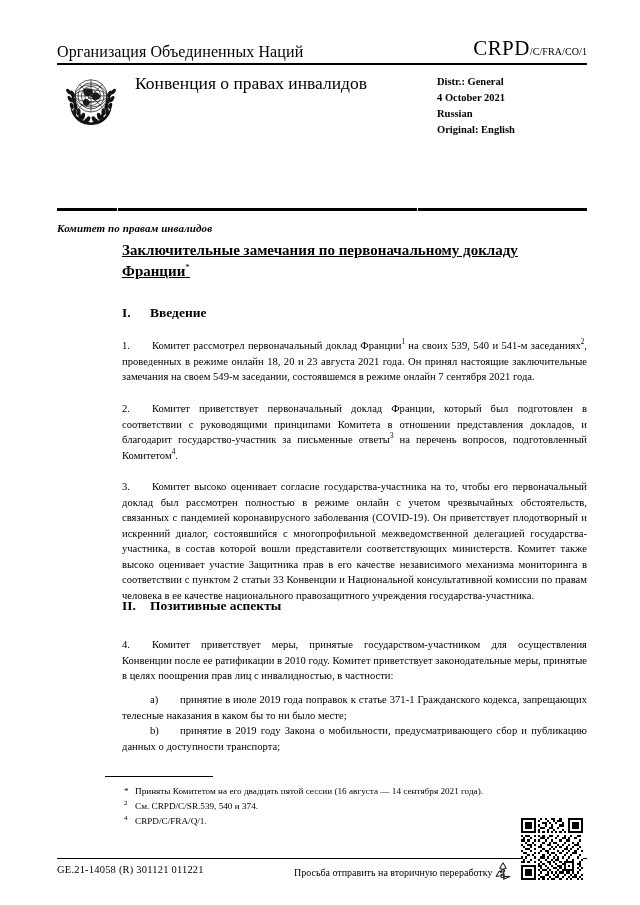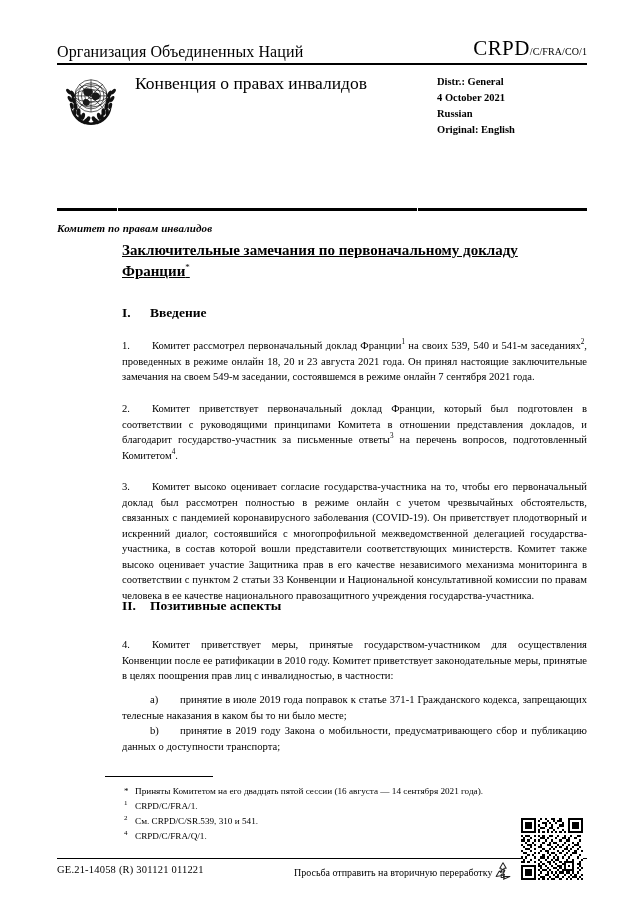--- a/index.html
+++ b/index.html
@@ -386,24 +386,21 @@
   <div class="para pb">
     <span class="lnum">b)</span><span>принятие в 2019 году Закона о мобильности, предусматривающего сбор и публикацию данных о доступности транспорта;</span>
   </div>
 
   <hr class="fn-rule">
   <div class="footnotes">
     <div class="fn-line">
       <span class="fn-mark star">*</span><span>Приняты Комитетом на его двадцать пятой сессии (16 августа — 14 сентября 2021 года).</span>
     </div>
     <div class="fn-line">
-      <span class="fn-mark">1</span><span>CRPD/C/FRA/1.</span>
-    </div>
-    <div class="fn-line">
-      <span class="fn-mark">2</span><span>См. CRPD/C/SR.539, 310 и 541.</span>
+      <span class="fn-mark">2</span><span>См. CRPD/C/SR.539, 540 и 374.</span>
     </div>
     <div class="fn-line">
       <span class="fn-mark">4</span><span>CRPD/C/FRA/Q/1.</span>
     </div>
   </div>
 
   <hr class="footer-rule">
   <div class="job-no">GE.21-14058  (R)  301121  011221</div>
   <div class="recycle-text">Просьба отправить на вторичную переработку</div>
 

